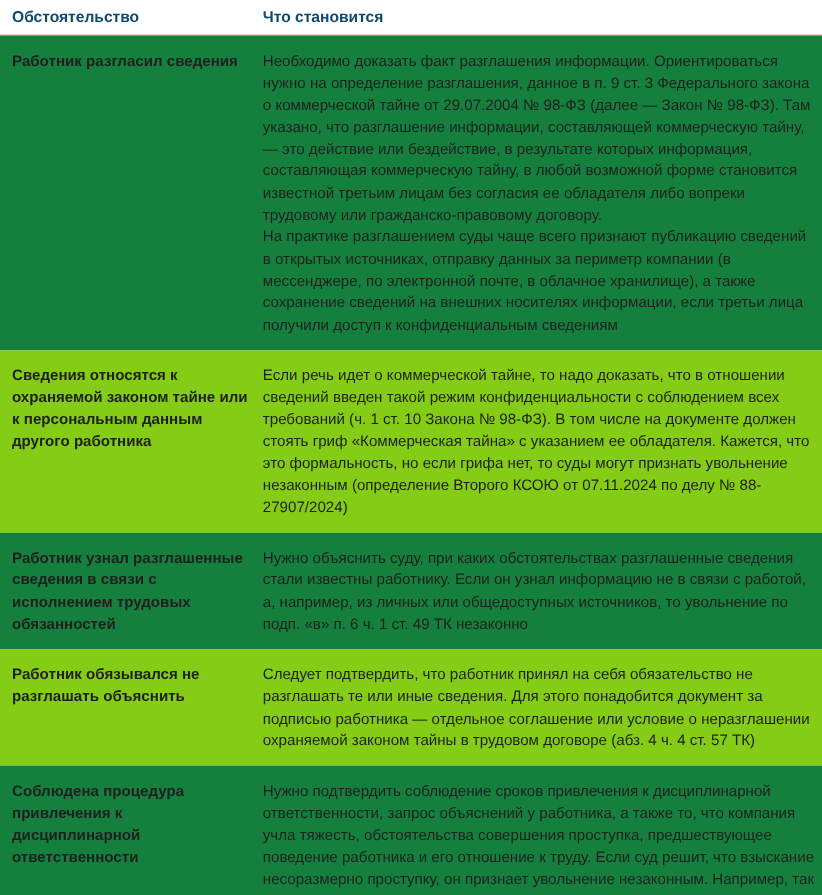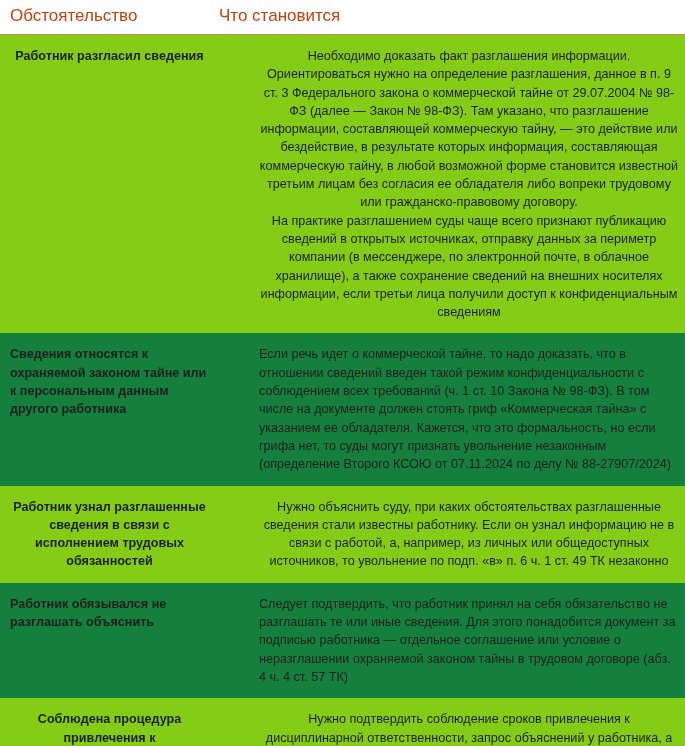--- a/index.html
+++ b/index.html
@@ -1,27 +1,27 @@
 <!DOCTYPE html>
 <html><head>
 <meta charset="utf-8">
 <style>
   html, body { margin: 0; padding: 0; }
   body { width: 685px; height: 746px; overflow: hidden; background: #f1f2f1; font-family: "Liberation Sans", sans-serif; }
   table { width: 685px; border-collapse: collapse; table-layout: fixed; }
   col.c1 { width: 215px; }
   col.c2 { width: 470px; }
-  thead th { background: #ffffff; color: #c2410c; font-size: 17px; font-weight: normal; text-align: left; padding: 6px 0 8px 10px; border-bottom: 1.5px solid #d07a70; height: 14px; }
+  thead th { background: #ffffff; color: #0c4a6e; font-size: 13px; font-weight: bold; text-align: left; padding: 6px 0 8px 10px; border-bottom: 1.5px solid #d07a70; height: 14px; }
   thead th.c2h { padding-left: 4px; }
   tbody td { vertical-align: top; font-size: 12.6px; line-height: 18.3px; color: #1f1f1f; }
   tbody td.circ { font-weight: bold; padding: 12px 6px 12px 10px; }
   tbody td.proof { padding: 12px 6px 12px 4px; }
-  tr.odd td { background: #84cc16; text-align: center; }
-  tr.even td { background: #15803d; }
-  .para { display: block; margin-left: 40px; }
+  tr.odd td { background: #15803d; }
+  tr.even td { background: #84cc16; }
+  .para { display: block; }
 </style>
 </head>
 <body>
 
 <table>
   <colgroup>
       <col class="c1">
       <col class="c2">
     </colgroup>
   <thead>

